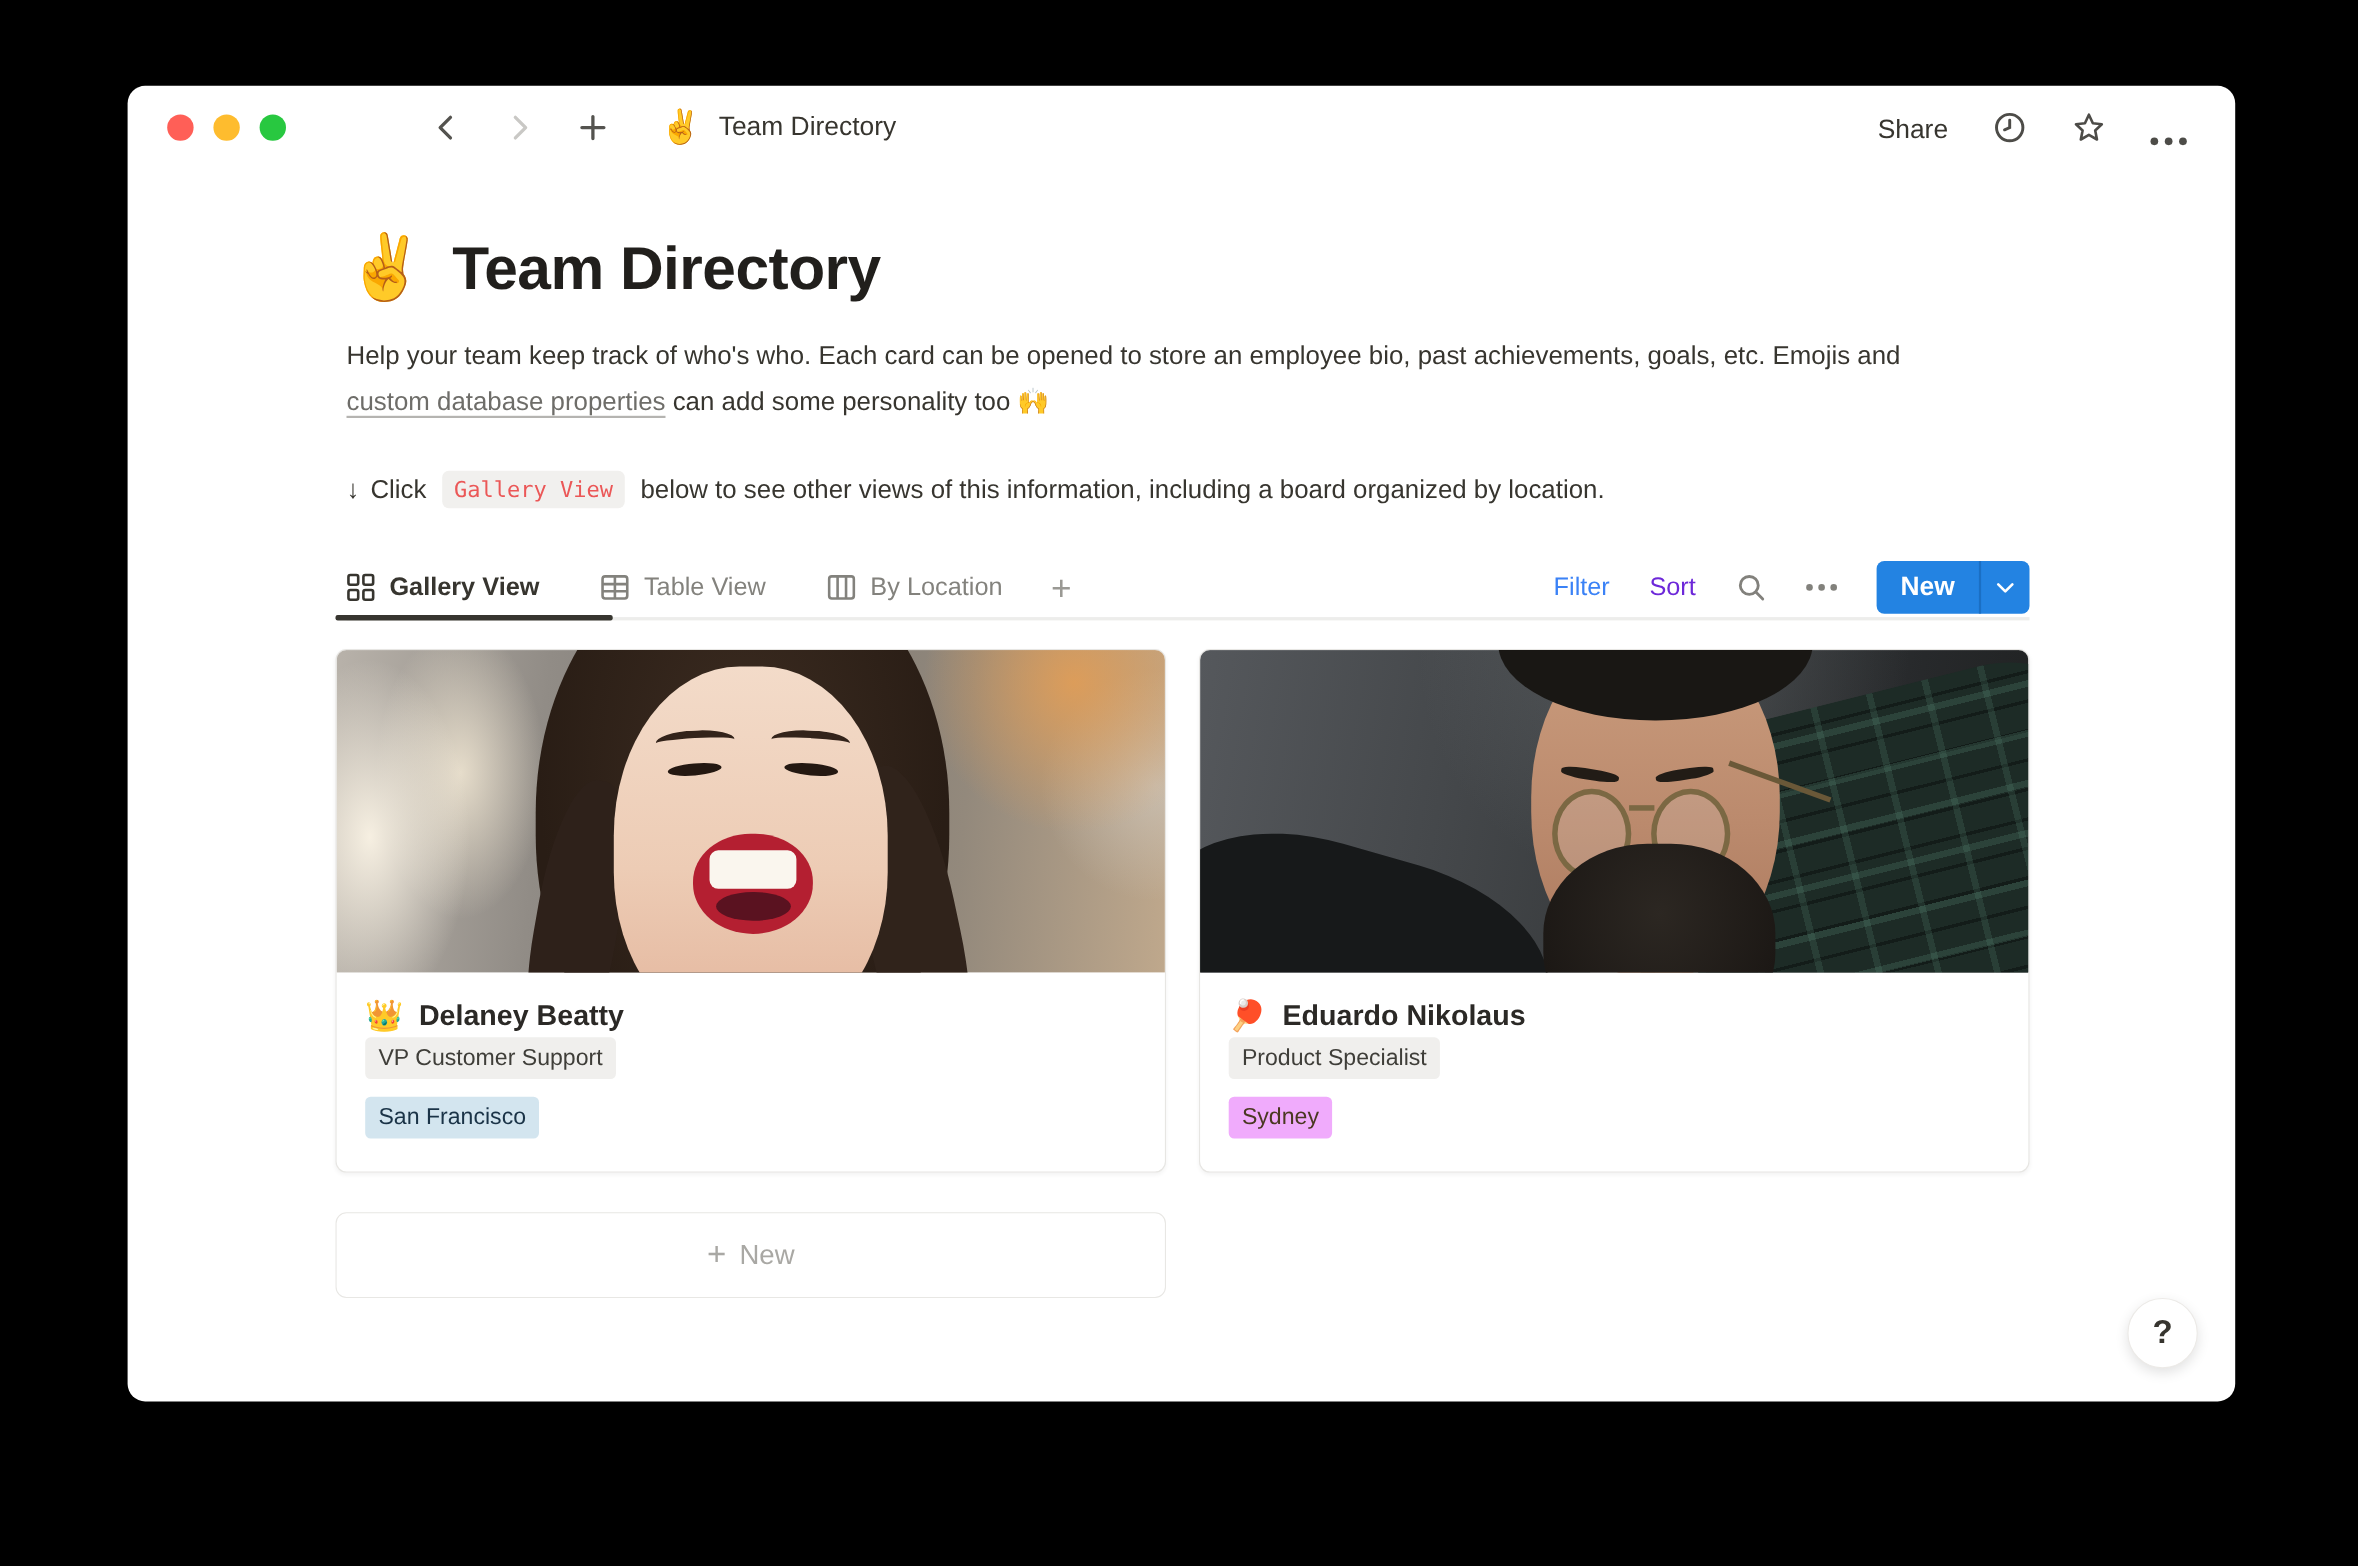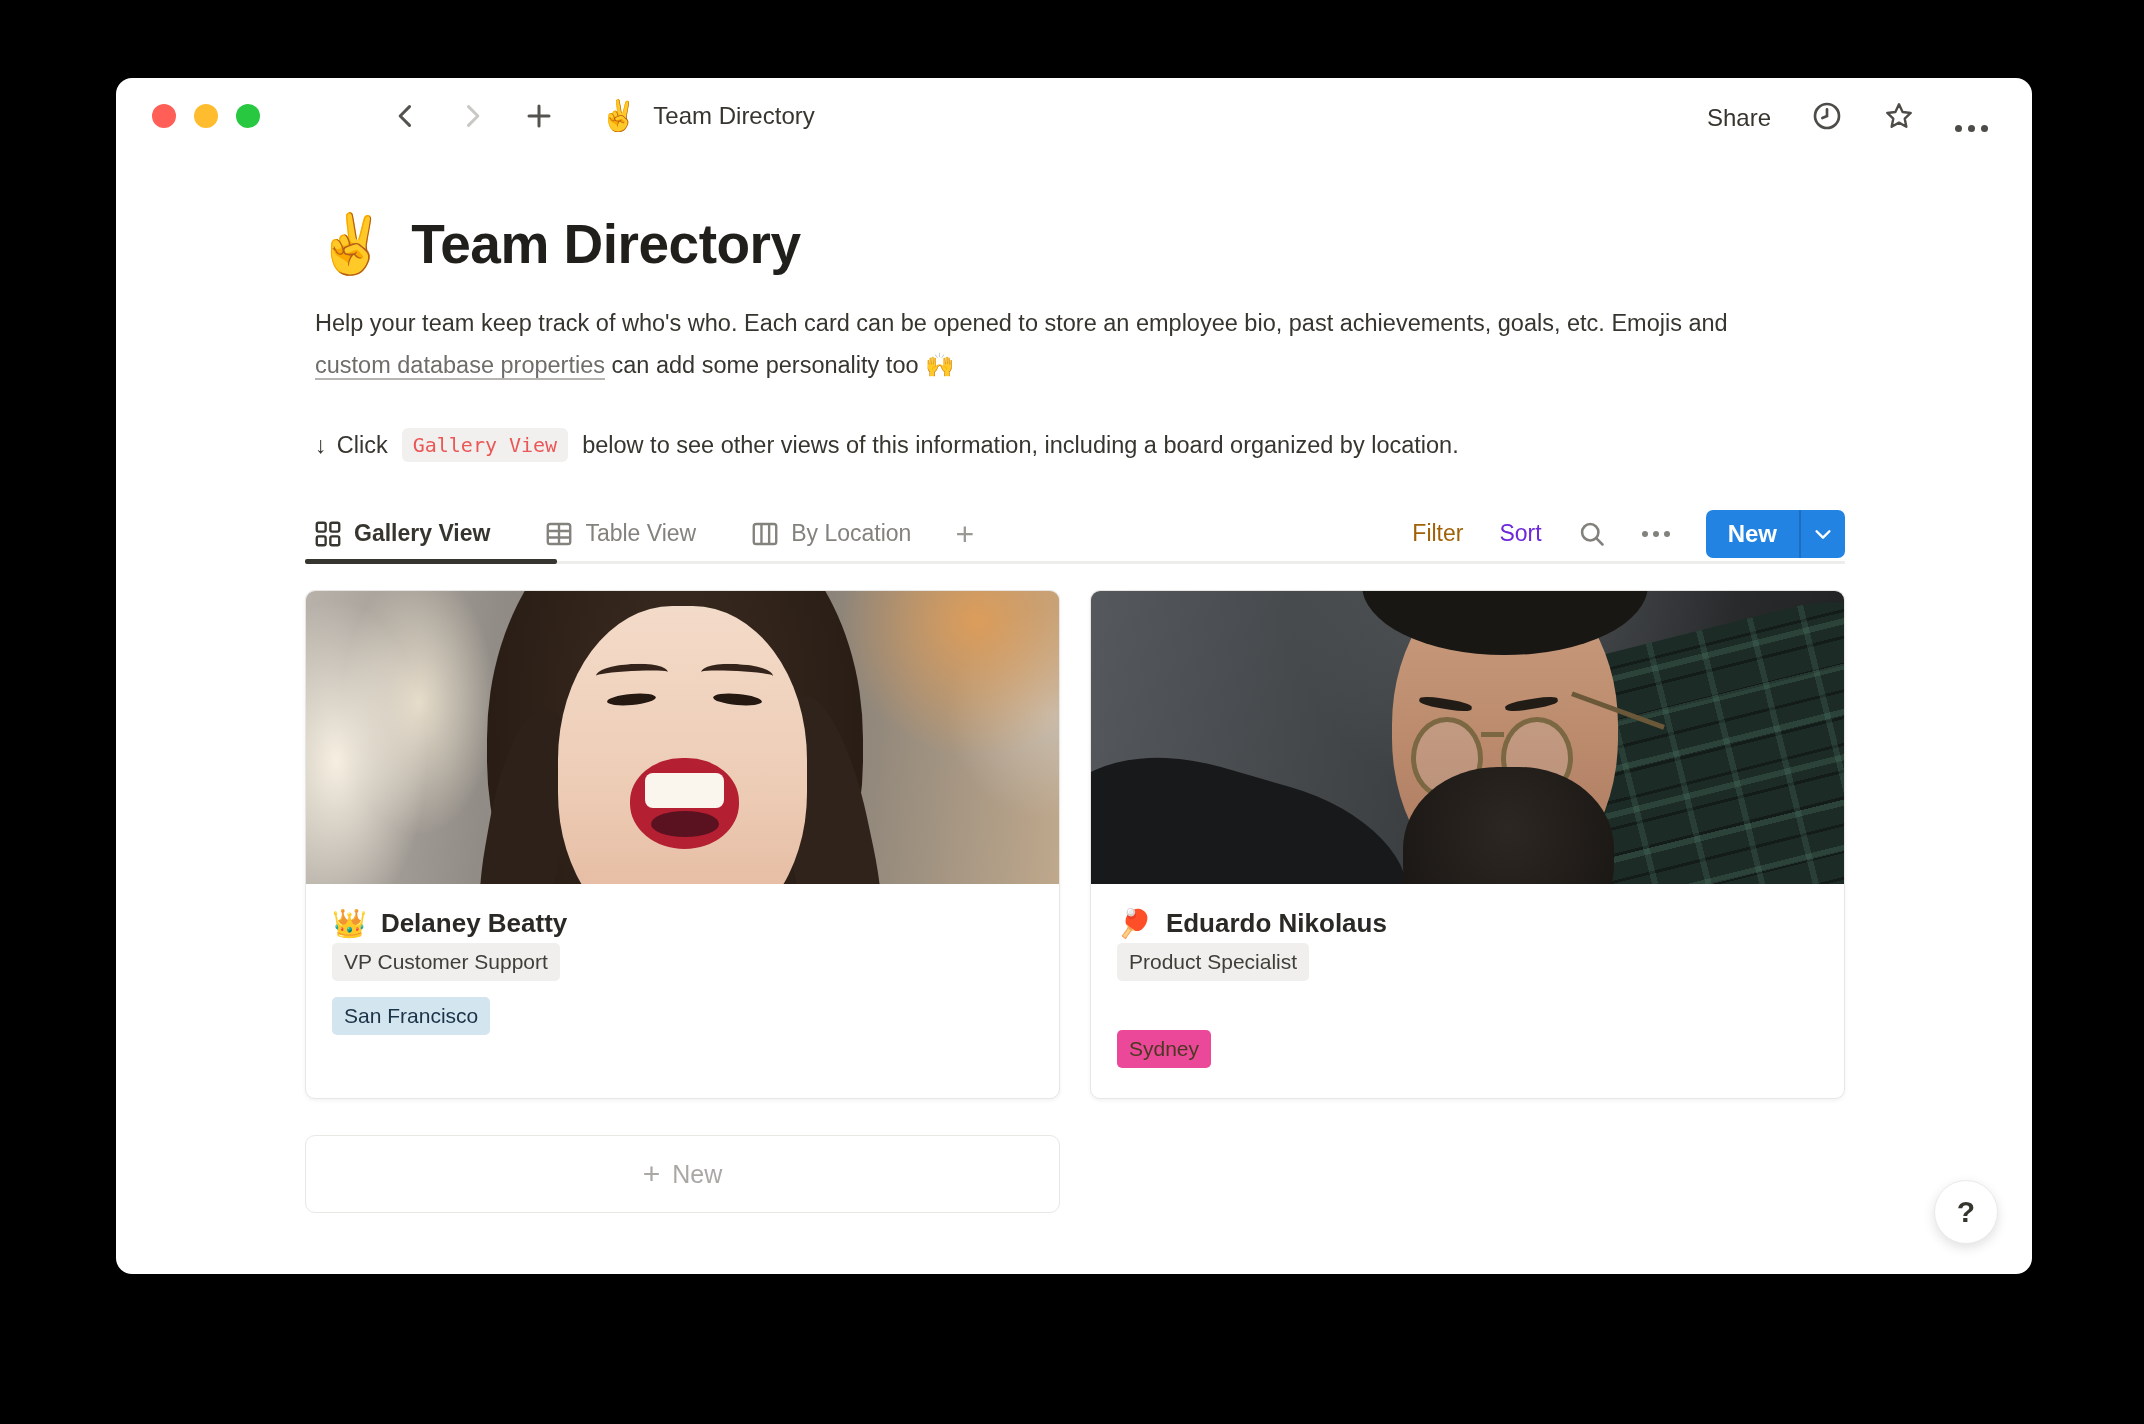--- a/index.html
+++ b/index.html
@@ -44,21 +44,21 @@
              height:58px; border-bottom:3px solid #ededeb; }
   .tabs { display:flex; align-items:center; gap:56px; }
   .tab { display:flex; align-items:center; gap:13px; font-size:23px; color:#83827d; cursor:pointer; }
   .tab.active { color:#37352f; font-weight:600; }
   .tab svg { display:block; }
   .tab-underline { position:absolute; left:-10px; bottom:-3px; width:252px; height:5px; background:#37352f; border-radius:2px; }
   .add-view { font-size:32px; color:#9a9994; margin-left:-12px; line-height:1; cursor:pointer; }
 
   .view-controls { margin-left:auto; display:flex; align-items:center; gap:36px; }
   .ctl-label { font-size:23px; cursor:pointer; }
-  .filter { color:#a16207;text-align:right; } .sort { color:#6d28d9; }
+  .filter { color:#3b82f6;text-align:right; } .sort { color:#6d28d9; }
   .icon-btn { display:flex; align-items:center; cursor:pointer; }
   .gray-dots { display:flex; gap:5px; }
   .gray-dots i { width:6px; height:6px; border-radius:50%; background:#82817c; }
   .new-btn { display:flex; align-items:stretch; height:48px; border-radius:7px; overflow:hidden; background:#2383e2; cursor:pointer; }
   .new-btn .main { display:flex; align-items:center; padding:0 22px; color:#fff; font-size:24px; font-weight:600; }
   .new-btn .split { width:2px; background:#1a6fc4; }
   .new-btn .arrow { width:44px; display:flex; align-items:center; justify-content:center; }
 
   
   .gallery { margin-top:26px; margin-left:-10px; width:1540px;
@@ -68,21 +68,21 @@
   .card-photo { height:293px; position:relative; overflow:hidden; }
   .card-body { padding:24px 26px 30px; }
   .name-row { display:flex; align-items:center; gap:14px; }
   .name-row .emoji { font-size:28px; line-height:1; }
   .name-row .name { font-size:26px; font-weight:600; color:#2b2926; }
   .tag-line { margin-top:4px; }
   .tag-line + .tag-line { margin-top:16px; }
   .tag { display:inline-block; font-size:21px; padding:4px 12px; border-radius:5px; line-height:30px; }
   .tag-gray { background:#f0efed; color:#3f3e39; }
   .tag-blue { background:#d3e5ef; color:#1a3347; }
-  .tag-yellow { background:#ec4899; color:#4a3821;margin-top:33px; }
+  .tag-yellow { background:#f0abfc; color:#4a3821; }
 
   
   .p1 { background:
       radial-gradient(ellipse 130px 230px at 4% 58%, rgba(250,243,229,0.95), transparent 70%),
       radial-gradient(ellipse 110px 190px at 15% 38%, rgba(242,232,212,0.85), transparent 70%),
       radial-gradient(circle 190px at 89% 10%, rgba(233,158,80,0.8), transparent 72%),
       radial-gradient(circle 150px at 99% 42%, rgba(207,201,192,0.65), transparent 70%),
       linear-gradient(95deg,#b8b2aa 0%,#918c86 25%,#7c7874 50%,#93897c 75%,#bfa88c 100%); }
   .p1 .hair { position:absolute; left:24%; top:-32%; width:50%; height:172%;
       background:radial-gradient(ellipse at 50% 40%, #3c2c21 0%, #291d15 70%); border-radius:48%; }

